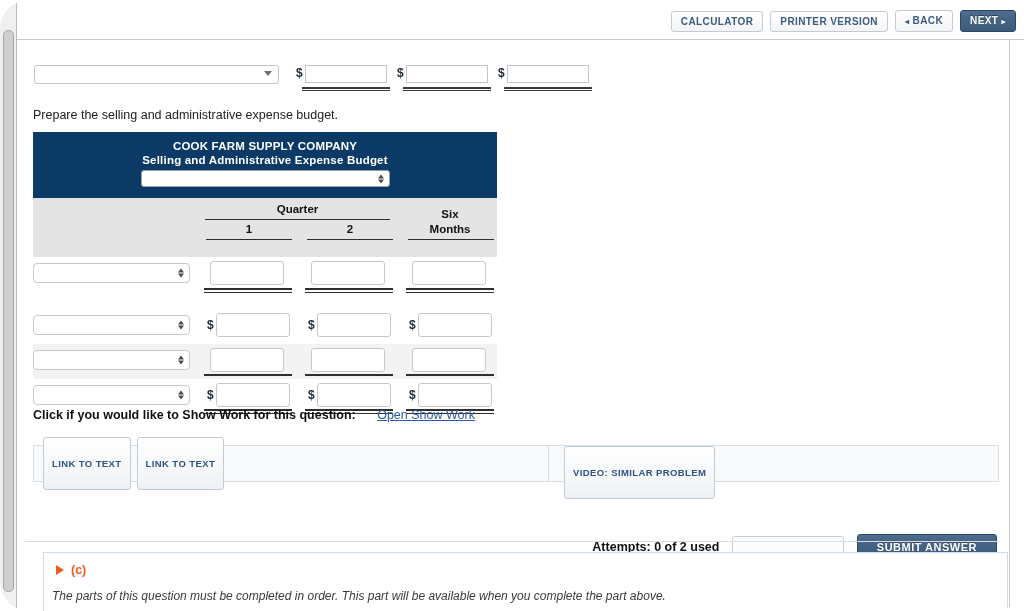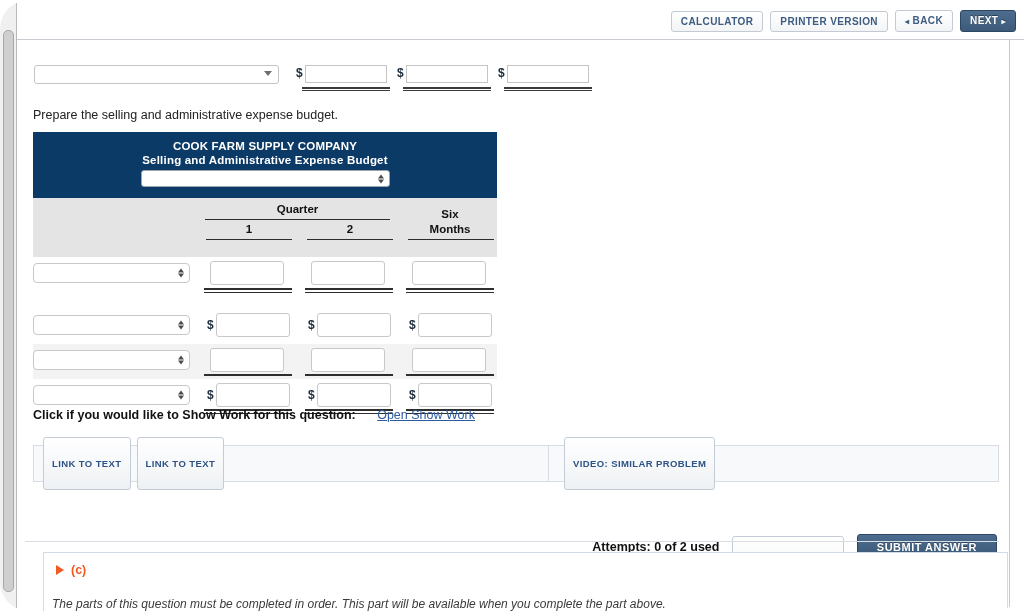--- a/index.html
+++ b/index.html
@@ -228,21 +228,21 @@
     box-sizing: border-box;
     display: flex;
   }
   .linkbar .left {
     flex: 0 0 515px; display: flex; align-items: center; gap: 6px;
     padding-left: 9px;
     border-right: 1px solid #d6dde4;
     box-sizing: border-box; height: 100%;
   }
   .linkbar .right {
-    flex: 1; display: flex; align-items: center; padding-left: 15px;
+    flex: 1; display: flex; align-items: flex-start; padding-left: 15px;
   }
   .lt-btn {
     font-size: 9.5px; font-weight: bold; letter-spacing: .4px;
     color: #2c5385;
     background: linear-gradient(#ffffff, #eef1f4);
     border: 1px solid #c3ccd6; border-radius: 3px;
     padding: 20px 8px; line-height: 11px; cursor: pointer;
     white-space: nowrap;
   }
 
@@ -286,21 +286,21 @@
   }
   .tri {
     width: 0; height: 0;
     border-top: 5px solid transparent; border-bottom: 5px solid transparent;
     border-left: 8px solid #f15a22;
   }
   .part-title .lbl {
     font-size: 12.5px; font-weight: bold; color: #f15a22;
   }
   .part-note {
-    position: absolute; left: 8px; top: 44px;
+    position: absolute; left: 8px; top: 36px;
     font-size: 12px; font-style: italic; color: #3a3a3a; white-space: nowrap;
   }
 </style>
 </head>
 <body>
 
 <div id="page">
 
   <div class="win-scroll-left">
     <div class="thumb"></div>

